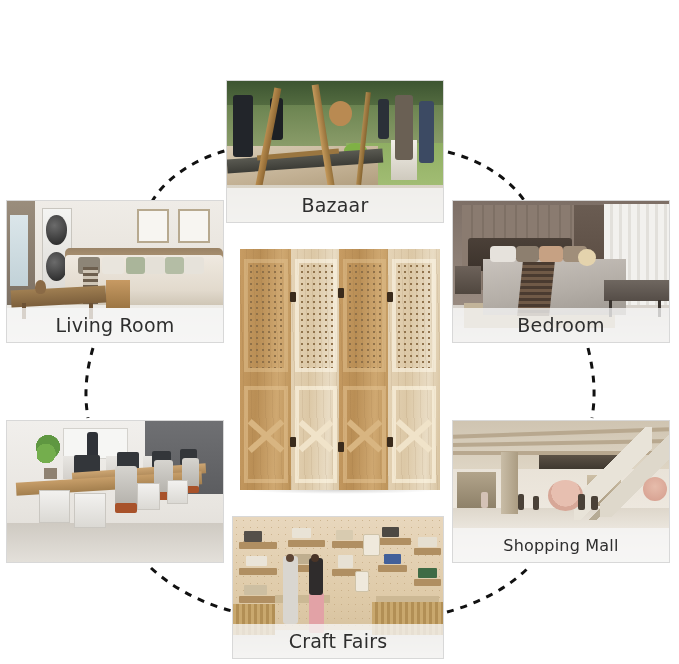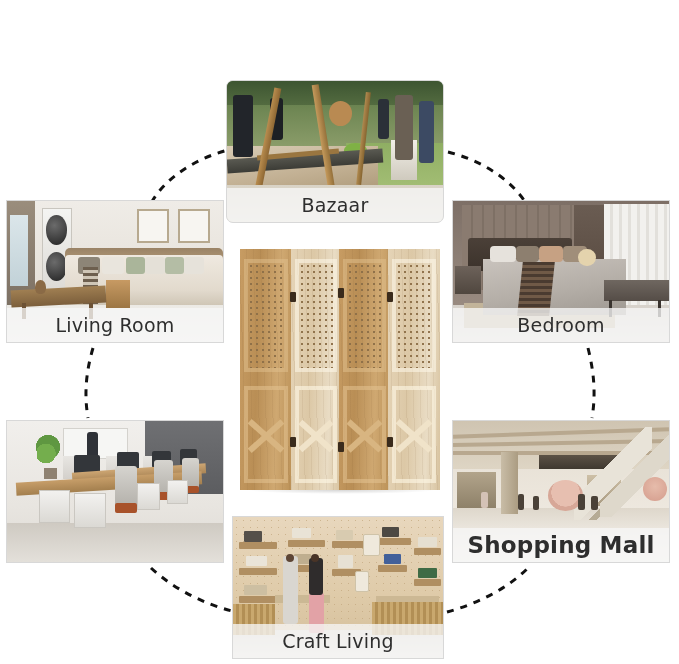--- a/index.html
+++ b/index.html
@@ -43,24 +43,24 @@
   .card .label{
     position:absolute;left:0;right:0;bottom:0;
     height:34px;
     background:rgba(246,246,246,0.78);
     display:flex;align-items:center;justify-content:center;
     color:#2e2e2e;
     font-size:19px;
     font-family:"DejaVu Sans", sans-serif;
     letter-spacing:0.2px;
   }
-  .card.wide .label{font-size:23px;font-weight:bold;}
-
-  
-  #card-bazaar       {left:226px;top:80px; width:218px;height:143px;border-radius:7px;}
+  .card.wide .label{font-size:16px;}
+
+  
+  #card-bazaar       {left:226px;top:80px; width:218px;height:143px;}
   #card-living       {left:6px;  top:200px;width:218px;height:143px;}
   #card-bedroom      {left:452px;top:200px;width:218px;height:143px;}
   #card-office       {left:6px;  top:420px;width:218px;height:143px;}
   #card-mall         {left:452px;top:420px;width:218px;height:143px;}
   #card-craft        {left:232px;top:516px;width:212px;height:143px;}
 
   
   .scene{position:absolute;inset:0;}
 
   
@@ -520,21 +520,21 @@
         <div class="cf-bale cf-ba1"></div>
           <div class="cf-tab"></div>
           <div class="cf-bale cf-ba2"></div>
         <div class="cf-pr1"></div>
           <div class="cf-pr1h"></div>
         <div class="cf-pr2b"></div>
           <div class="cf-pr2"></div>
           <div class="cf-pr2h"></div>
       </div>
     </div>
-    <div class="label">Craft Living</div>
+    <div class="label">Craft Fairs</div>
   </div>
 
   <div class="div-shadow"></div>
   <div class="divider">
 
     <div class="panel wood-dark" id="p1">
       <div class="grain"></div>
       <div class="pnl-top">
         <div class="pegholes"></div>
       </div>

